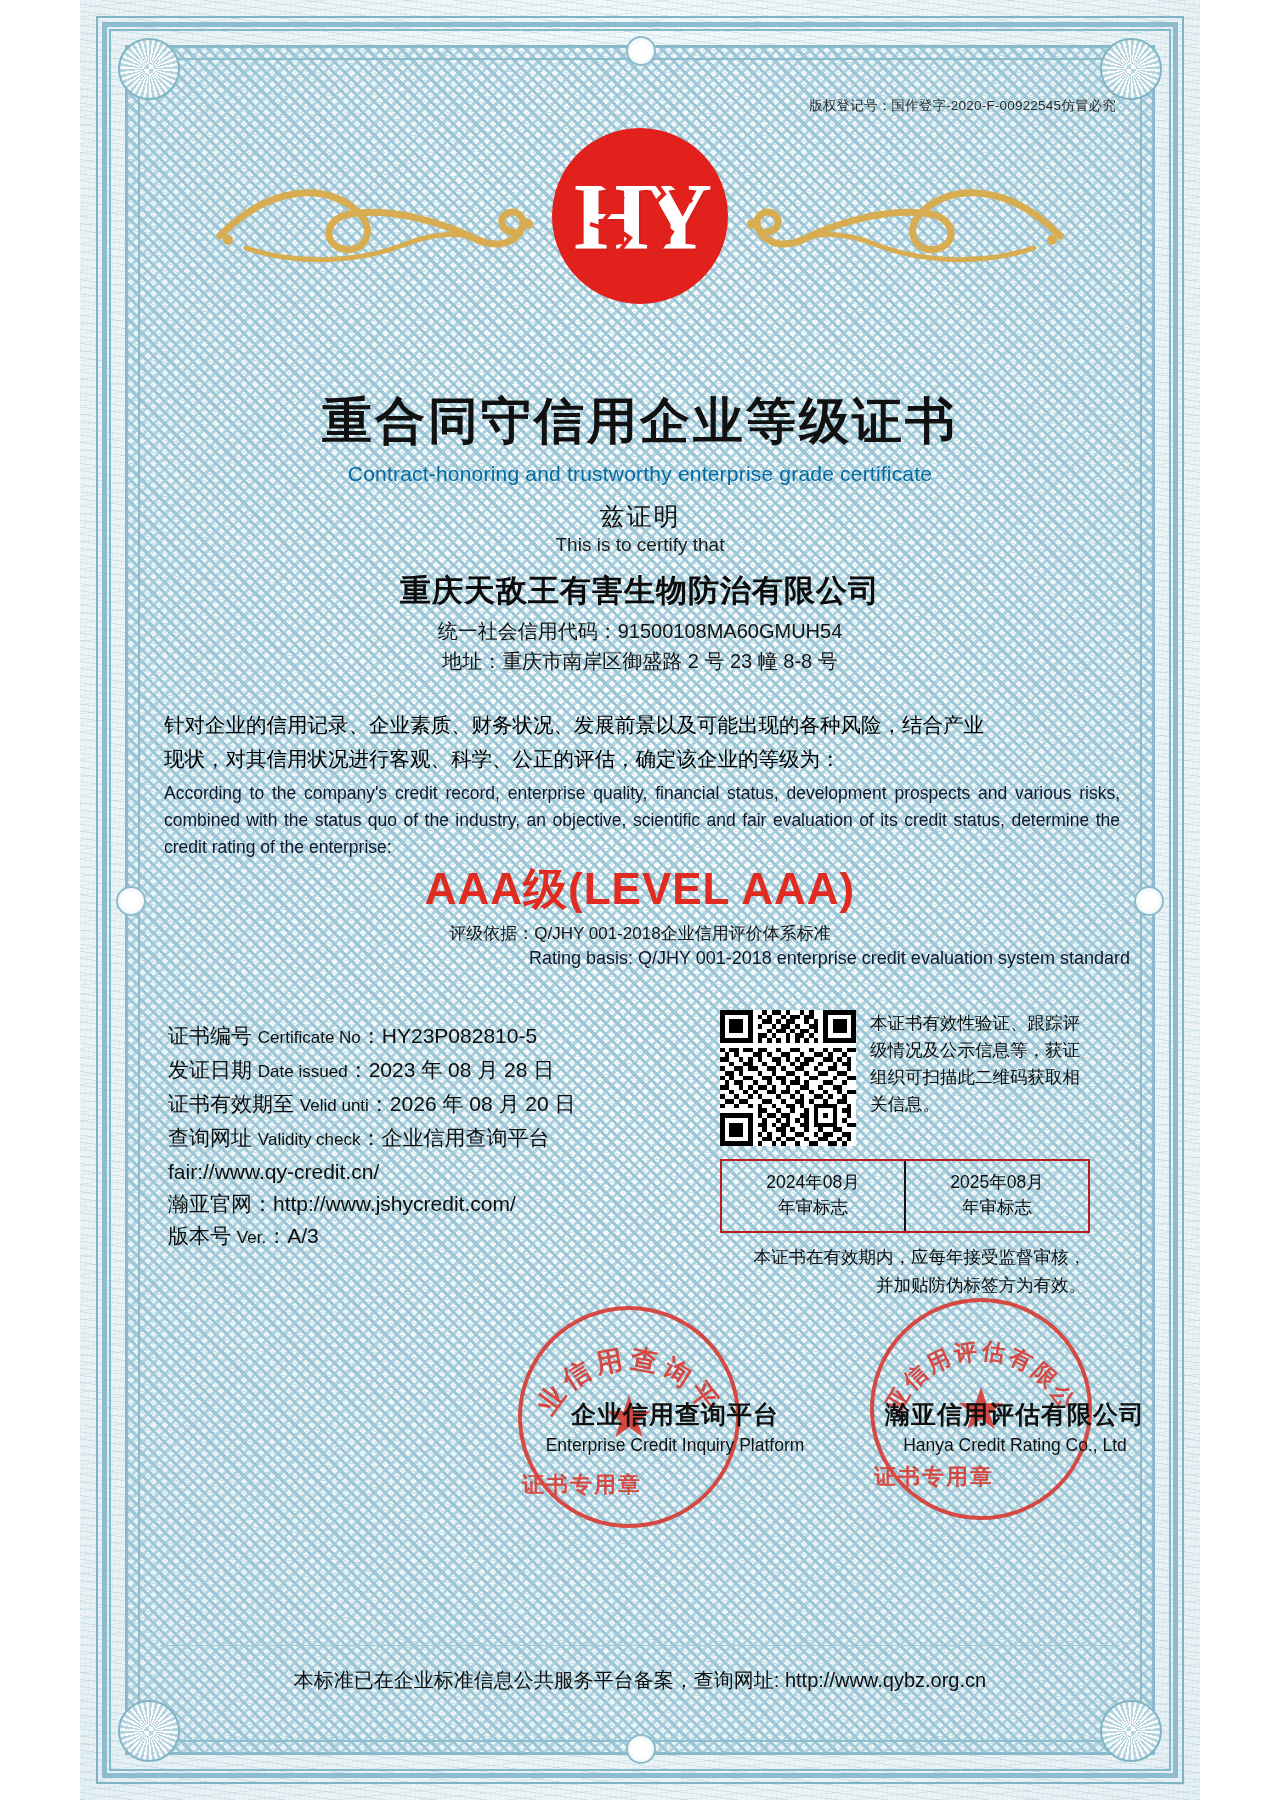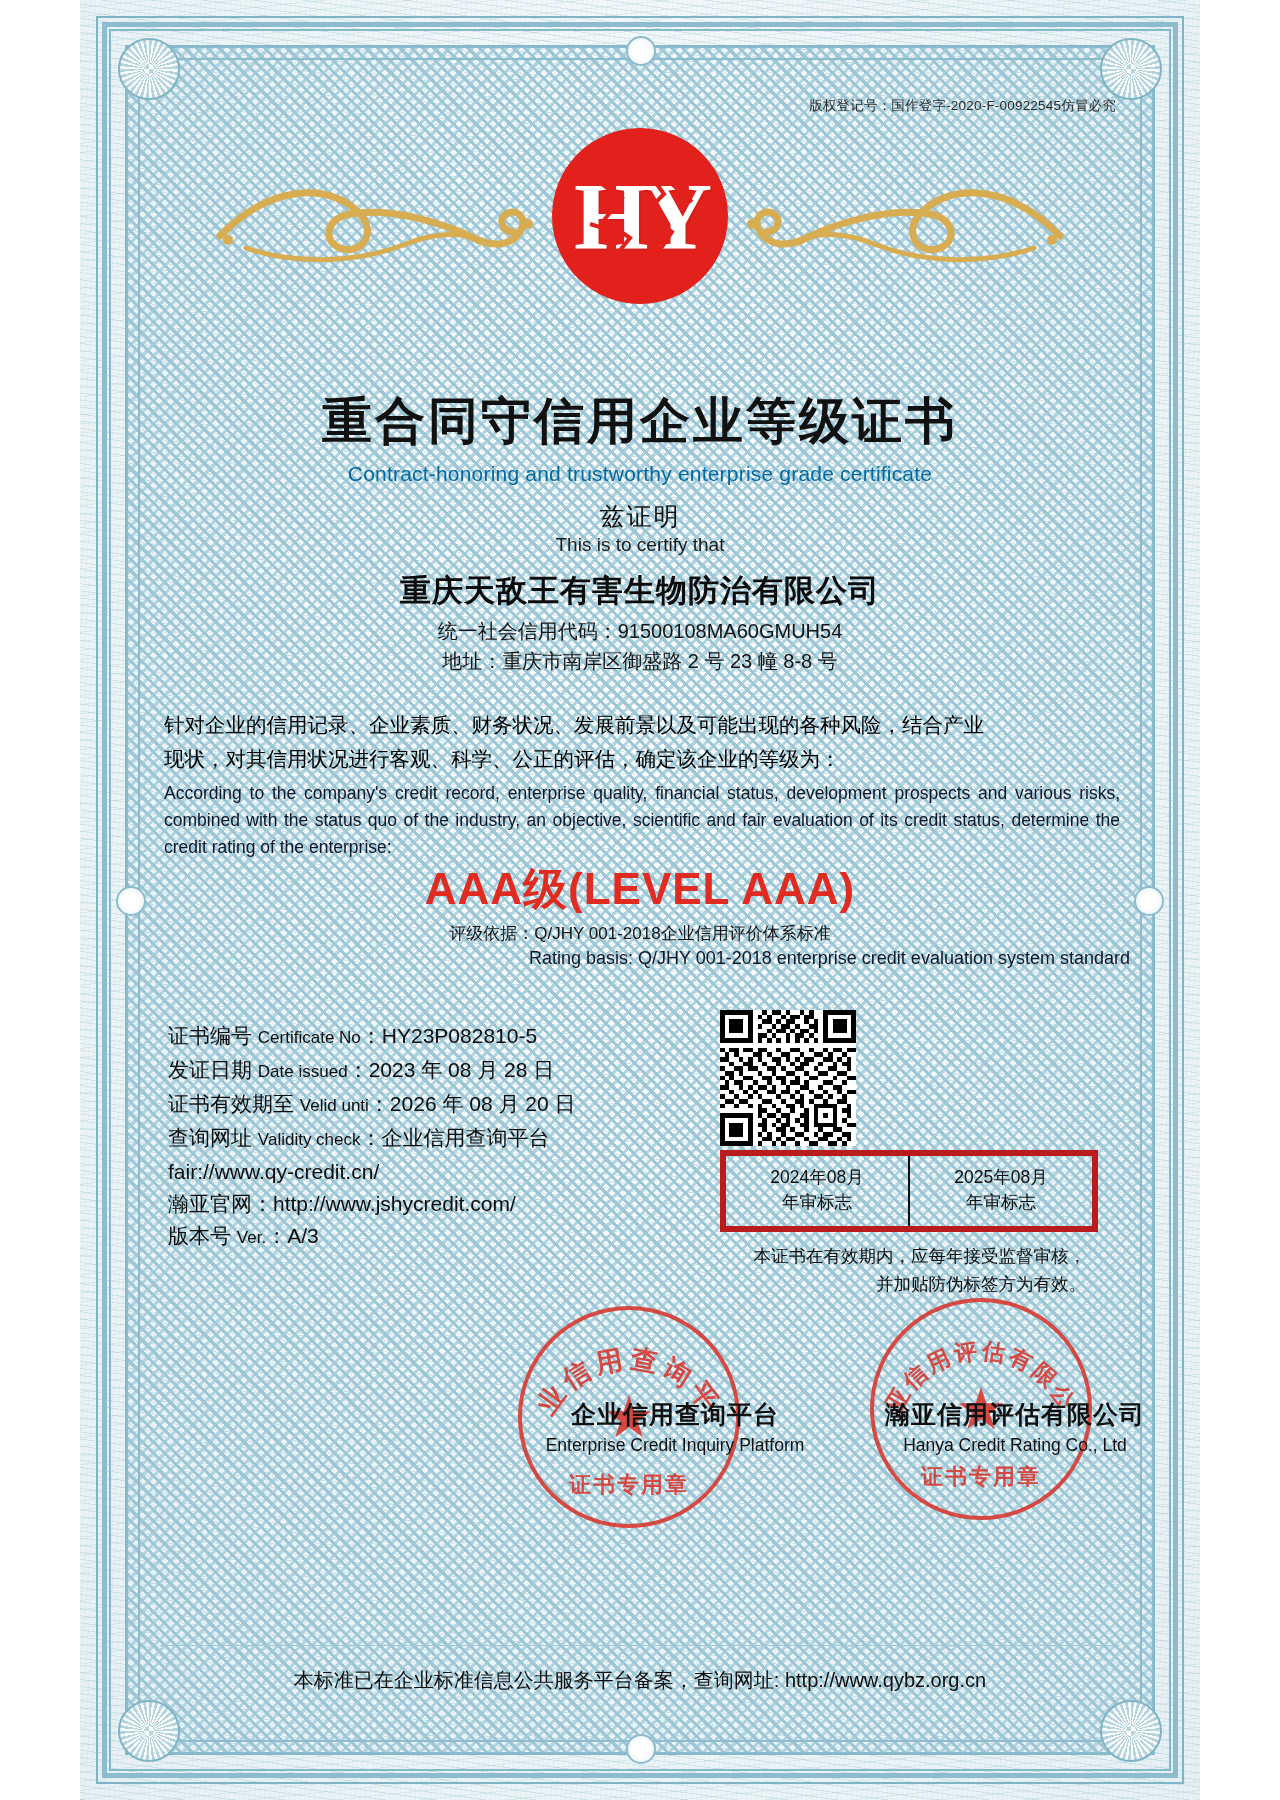--- a/index.html
+++ b/index.html
@@ -266,22 +266,22 @@
     flex: 0 0 136px;
     background: #fff;
   }
   .qr-note {
     font-size: 17.5px;
     line-height: 27px;
     color: #0e0e0e;
   }
   .stamp-boxes {
     display: flex;
-    margin-top: 4px;
-    border: 6px solid #b91c1c;
+    margin-top: 13px;
+    border: 2px solid #b91c1c;
     width: 366px;
   }
   .stamp-box {
     flex: 1;
     text-align: center;
     padding: 9px 0 11px;
     font-size: 17.5px;
     line-height: 25px;
     color: #0e0e0e;
   }
@@ -320,21 +320,20 @@
     left: 50%; top: 50%;
     transform: translate(-50%,-50%);
     font-size: 58px;
     color: #d8352c;
     line-height: 1;
   }
   .seal .sub {
     position: absolute;
     left: 0; right: 0;
     bottom: 24px;
-    text-align: center;
     font-family: "Liberation Serif", serif;
     font-weight: 700;
     font-size: 22px;
     color: #d8352c;
     letter-spacing: 2px;
   }
   .org {
     position: absolute;
     text-align: center;
   }
@@ -534,20 +533,21 @@
             <path d="M8 21h2v1H8zM12 21h1v1h-1zM15 21h1v1h-1zM18 21h1v1h-1zM26 21h2v1h-2z"></path>
             <path d="M8 22h1v1H8zM10 22h2v1h-2zM13 22h2v1h-2zM17 22h2v1h-2zM27 22h1v1h-1z"></path>
             <path d="M9 23h1v1H9zM12 23h1v1h-1zM14 23h1v1h-1zM16 23h1v1h-1zM18 23h1v1h-1zM26 23h1v1h-1z"></path>
             <path d="M8 24h2v1H8zM11 24h1v1h-1zM13 24h2v1h-2zM17 24h2v1h-2zM27 24h2v1h-2z"></path>
             <path d="M9 25h1v1H9zM12 25h2v1h-2zM15 25h1v1h-1zM18 25h1v1h-1zM21 25h1v1h-1zM24 25h2v1h-2z"></path>
             <path d="M8 26h1v1H8zM10 26h1v1h-1zM13 26h1v1h-1zM16 26h2v1h-2zM20 26h1v1h-1zM22 26h2v1h-2zM26 26h2v1h-2z"></path>
             <path d="M9 27h2v1H9zM12 27h1v1h-1zM14 27h2v1h-2zM18 27h1v1h-1zM21 27h2v1h-2zM25 27h1v1h-1zM27 27h1v1h-1z"></path>
             <path d="M8 28h1v1H8zM11 28h1v1h-1zM13 28h1v1h-1zM16 28h1v1h-1zM19 28h2v1h-2zM23 28h2v1h-2zM26 28h1v1h-1z"></path>
           </g>
         </svg>
+        <div class="qr-note">本证书有效性验证、跟踪评级情况及公示信息等，获证组织可扫描此二维码获取相关信息。</div>
       </div>
 
       <div class="stamp-boxes">
         <div class="stamp-box">
           <div>2024年08月</div>
           <div>年审标志</div>
         </div>
         <div class="stamp-box">
           <div>2025年08月</div>
           <div>年审标志</div>

